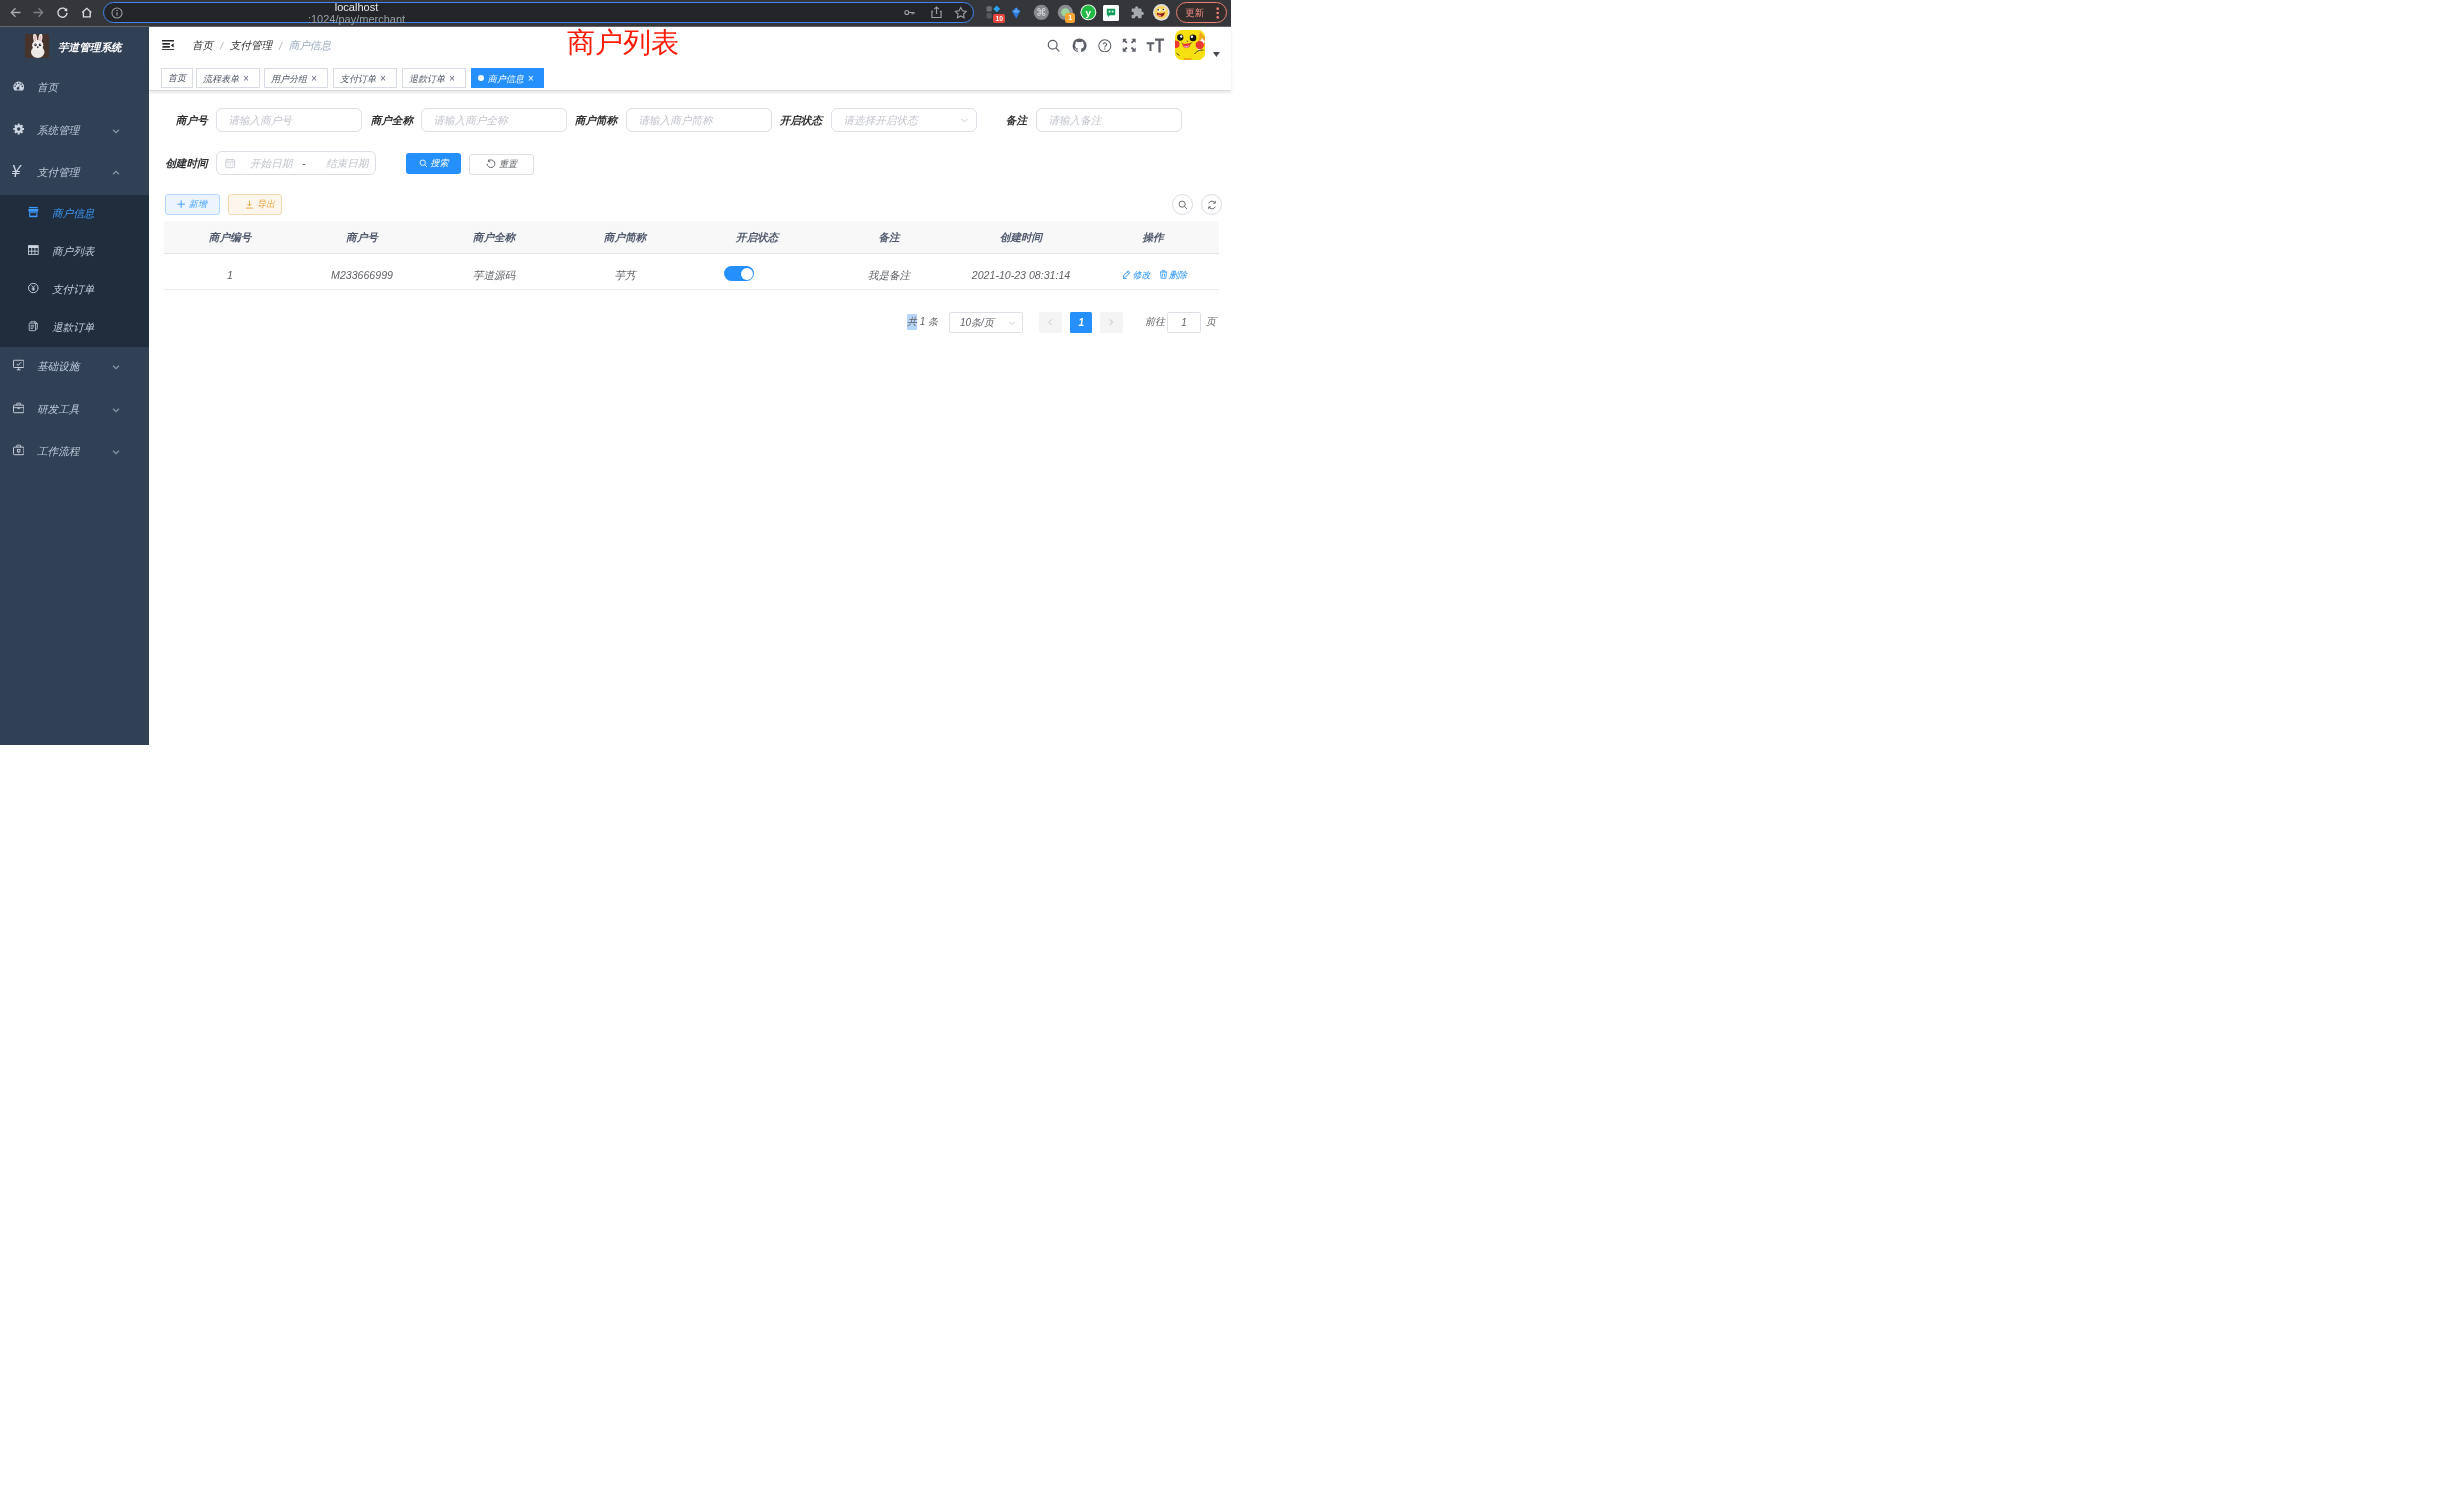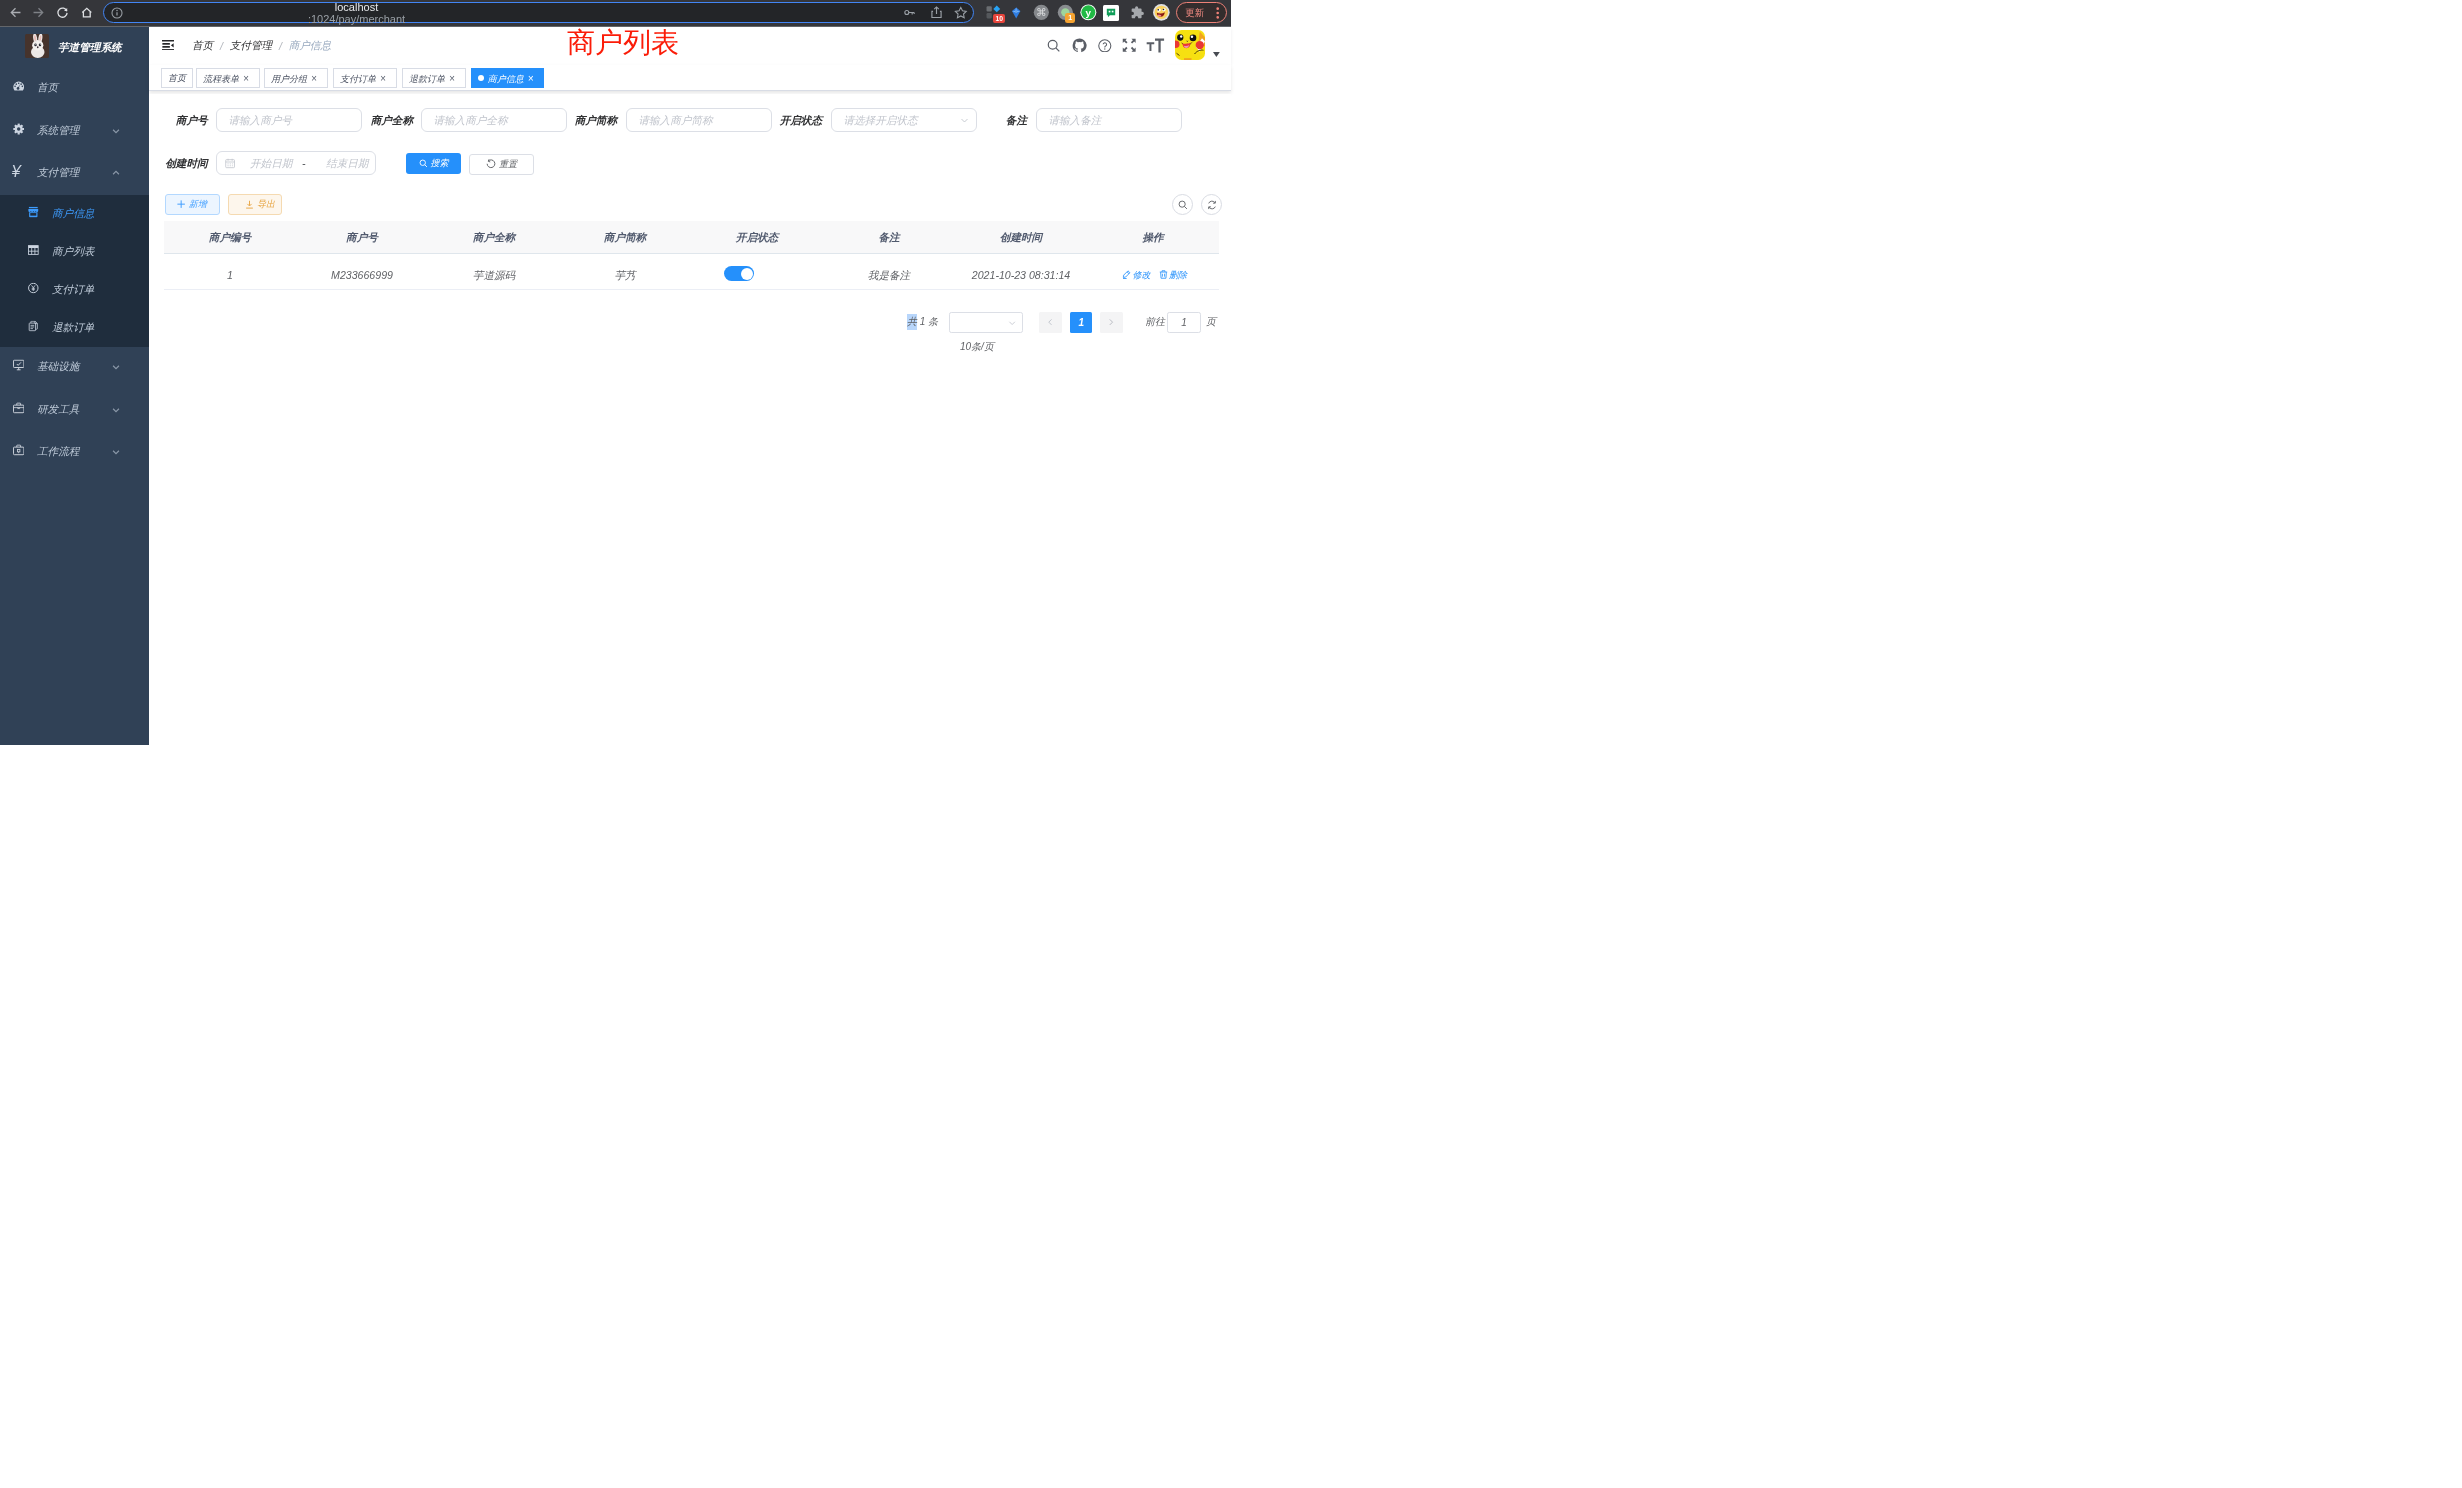--- a/index.html
+++ b/index.html
@@ -494,21 +494,21 @@
             <path d="M4.7 3V1.2h4.6V3" fill="none" stroke="#2590fb" stroke-width="1.3"></path>
             <path d="M2.6 3.4l.6 9.4h7.6l.6-9.4" fill="none" stroke="#2590fb" stroke-width="1.3"></path>
             <line x1="5.4" y1="5.8" x2="5.4" y2="10.4" stroke="#2590fb" stroke-width="1.2"></line>
             <line x1="8.6" y1="5.8" x2="8.6" y2="10.4" stroke="#2590fb" stroke-width="1.2"></line>
           </svg>删除</div>
     </div>
 
     <div style="position:absolute;left:0;top:218px;height:21px;font-size:10px;color:#606266;">
       <span style="position:absolute;left:758px;top:3.8px;white-space:nowrap;"><span style="background:#b8d6fb;display:inline-block;height:16px;line-height:16px;margin:-1.5px 0;">共</span> 1 条</span>
       <div style="position:absolute;left:800px;top:0;width:74px;height:21px;border:0.8px solid #dcdfe6;border-radius:2.3px;">
-        <span style="position:absolute;left:10px;top:3.4px;margin-top:24px;">10条/页</span>
+        <span style="position:absolute;left:10px;top:3.4px;">10条/页</span>
         <svg style="position:absolute;right:6px;top:6.8px;" width="8.3" height="8.3" viewBox="0 0 12 12">
             <path d="M2 4l4 4 4-4" fill="none" stroke="#c0c4cc" stroke-width="1.2"></path>
           </svg>
       </div>
       <div class="pgbtn" style="left:890px;width:23px;">
           <svg width="8.3" height="8.3" viewBox="0 0 12 12">
             <path d="M8 2L4 6l4 4" fill="none" stroke="#c0c4cc" stroke-width="1.4"></path>
           </svg>
         </div>
       <div class="pgbtn" style="left:921px;width:22.4px;background:#2590fb;color:#fff;font-weight:700;">1</div>

